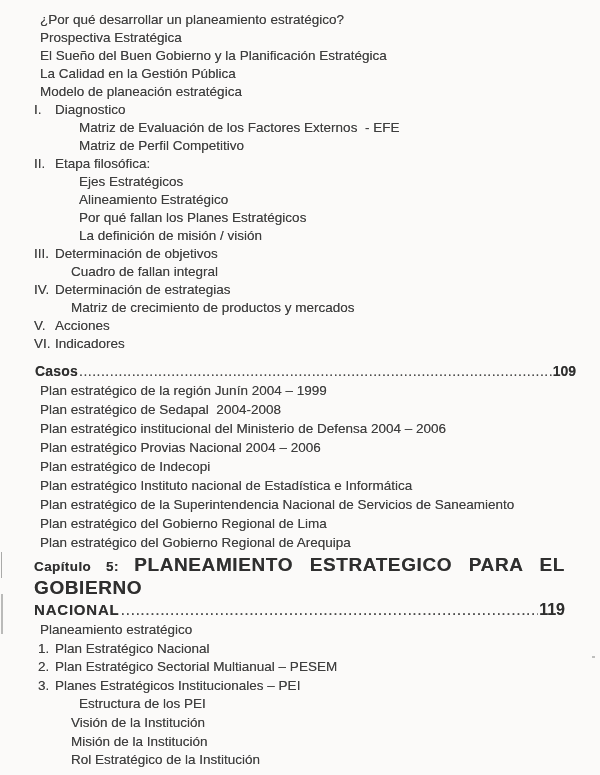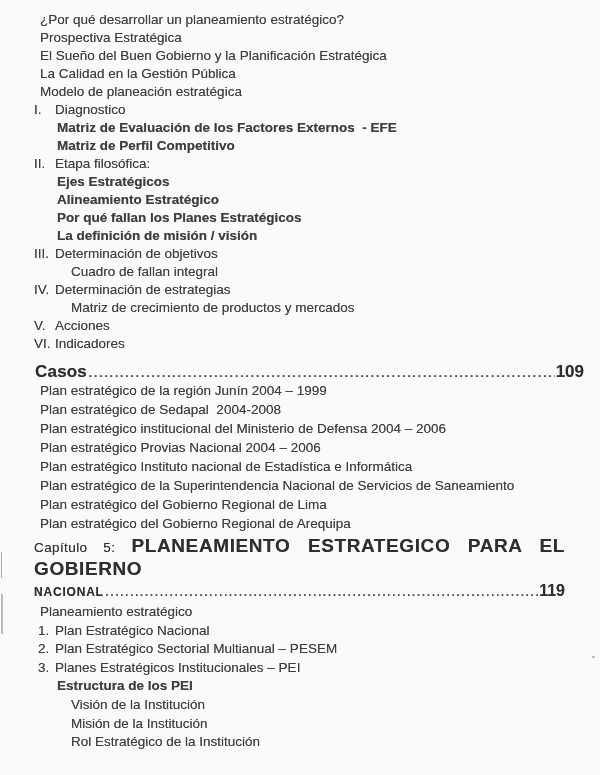--- a/index.html
+++ b/index.html
@@ -21,34 +21,34 @@
   .line {
     white-space: pre;
     font-size: 13.5px;
     line-height: 18px;
   }
   .sec-casos .line, .sec-ch .line { line-height: 19px; }
   .sec-ch .line { line-height: 18.6px; }
 
   
   .l0 { padding-left: 40px; }
-  .l1 { padding-left: 57px; font-weight: bold; }
+  .l1 { padding-left: 79px; }
   .l2 { padding-left: 71px; }
   .lr { padding-left: 34px; display: flex; }
   .lr .num { min-width: 21px; }
   .ln { padding-left: 38px; display: flex; }
   .ln .num { min-width: 17px; }
 
   
   .leader-row {
     display: flex;
     align-items: baseline;
     padding-left: 35px;
-    padding-right: 16px;
-    font-size: 17px;
+    padding-right: 24px;
+    font-size: 14px;
   }
   .leader {
     flex: 1;
     overflow: hidden;
     white-space: nowrap;
     font-weight: normal;
     letter-spacing: 0.5px;
     margin: 0 1px;
     color: #4a4a4a;
   }
@@ -64,41 +64,41 @@
   .casos-title { font-weight: bold; color: #2f2f2f; letter-spacing: 0.2px; }
 
   
   .ch-head { margin-top: 2px; padding-left: 34px; padding-right: 35px; }
   .ch-line1 {
     text-align: justify;
     text-align-last: justify;
     line-height: 21px;
   }
   .ch-prefix {
-    font-weight: normal;
+    font-weight: bold;
     font-size: 13.5px;
     letter-spacing: 0.4px;
     color: #2f2f2f;
   }
   .ch-title {
     font-weight: bold;
     font-size: 19px;
     letter-spacing: 0.6px;
     color: #2f2f2f;
   }
   .ch-line2 {
     display: flex;
     align-items: baseline;
     line-height: 22px;
     padding-left: 34px;
     padding-right: 35px;
   }
   .ch-line2 .ch-label {
     font-weight: bold;
-    font-size: 12px;
+    font-size: 15px;
     letter-spacing: 0.8px;
     color: #2f2f2f;
   }
 
   
   .artifact { position: absolute; background: rgba(90,90,90,0.5); }
   .a1 { left: 1px; top: 552px; width: 1px; height: 26px; }
   .a2 { left: 1px; top: 594px; width: 2px; height: 40px; opacity: .8; }
   .a3 { left: 592px; top: 656px; width: 3px; height: 2px; background: rgba(130,130,130,0.5); }
 </style>
@@ -133,20 +133,21 @@
     <div class="leader-row casos-row">
       <span class="casos-title">Casos</span>
       <span class="leader"></span>
       <span class="pagenum">109</span>
     </div>
     <div>
         <div class="line l0">Plan estratégico de la región Junín 2004 – 1999</div>
         <div class="line l0">Plan estratégico de Sedapal  2004-2008</div>
         <div class="line l0">Plan estratégico institucional del Ministerio de Defensa 2004 – 2006</div>
         <div class="line l0">Plan estratégico Provias Nacional 2004 – 2006</div>
+        <div class="line l0">Plan estratégico de Indecopi</div>
         <div class="line l0">Plan estratégico Instituto nacional de Estadística e Informática</div>
         <div class="line l0">Plan estratégico de la Superintendencia Nacional de Servicios de Saneamiento</div>
         <div class="line l0">Plan estratégico del Gobierno Regional de Lima</div>
         <div class="line l0">Plan estratégico del Gobierno Regional de Arequipa</div>
       </div>
   </div>
 
   <div class="sec-ch">
     <div class="ch-head">
       <div class="ch-line1">

